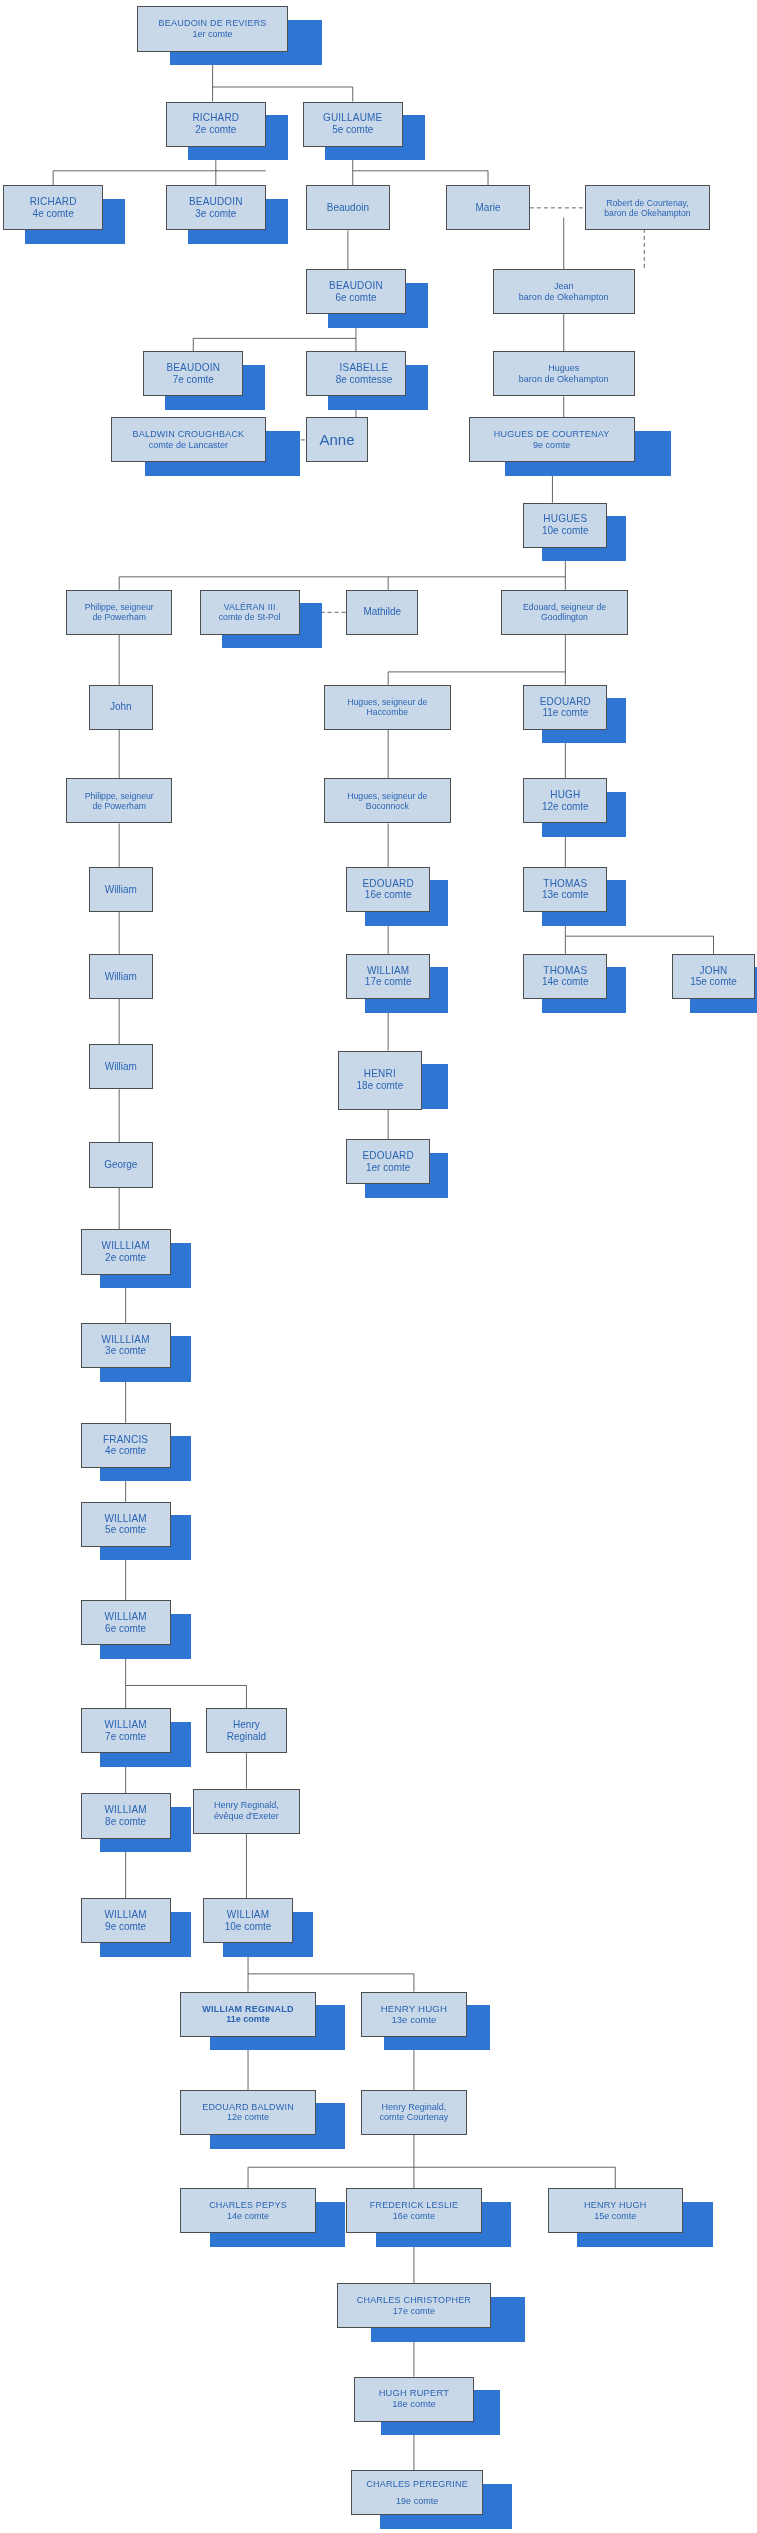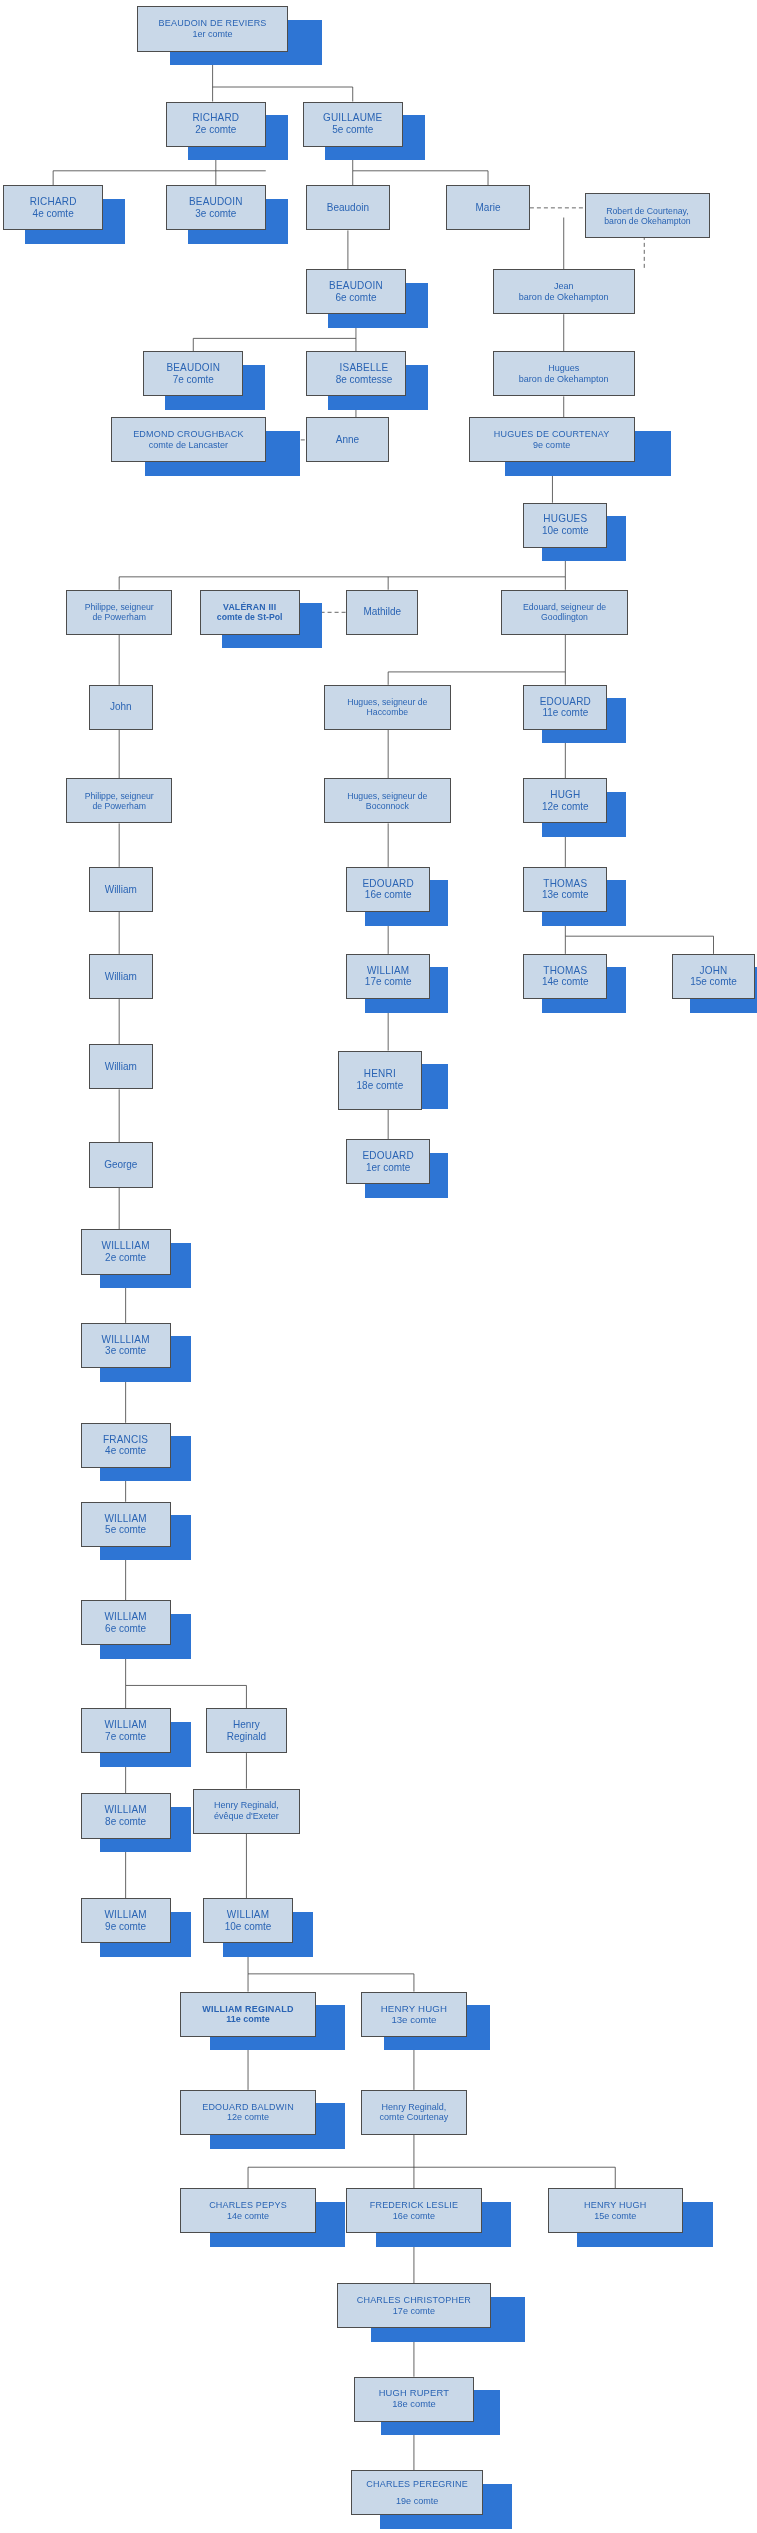--- a/index.html
+++ b/index.html
@@ -116,21 +116,21 @@
       <div class="node caps" style="left: 165.896px; top: 185.302px; width: 99.8596px; height: 45.117px; font-size: 9.99px;">
         <span class="l1">BEAUDOIN</span>
         <span class="l2">3e comte</span>
       </div>
       <div class="node" style="left: 306.021px; top: 185.302px; width: 83.7532px; height: 45.117px; font-size: 9.99px;">
         <span class="l1">Beaudoin</span>
       </div>
       <div class="node" style="left: 446.147px; top: 185.302px; width: 83.7532px; height: 45.117px; font-size: 9.99px;">
         <span class="l1">Marie</span>
       </div>
-      <div class="node" style="left: 584.662px; top: 185.302px; width: 125.63px; height: 45.117px; font-size: 8.7px; margin-top: 8px;">
+      <div class="node" style="left: 584.662px; top: 185.302px; width: 125.63px; height: 45.117px; font-size: 8.7px;">
         <span class="l1">Robert de Courtenay,</span>
         <span class="l2">baron de Okehampton</span>
       </div>
       <div class="shadow" style="left: 327.99px; top: 282.626px; width: 99.8596px; height: 45.117px;"></div>
       <div class="node caps" style="left: 306.021px; top: 269.091px; width: 99.8596px; height: 45.117px; font-size: 9.99px;">
         <span class="l1">BEAUDOIN</span>
         <span class="l2">6e comte</span>
       </div>
       <div class="node" style="left: 492.855px; top: 269.091px; width: 141.736px; height: 45.117px; font-size: 9.02px;">
         <span class="l1">Jean</span>
@@ -145,42 +145,42 @@
       <div class="node caps" style="left: 306.021px; top: 351.268px; width: 99.8596px; height: 45.117px; font-size: 9.99px; padding-left: 16px;">
         <span class="l1">ISABELLE</span>
         <span class="l2">8e comtesse</span>
       </div>
       <div class="node" style="left: 492.855px; top: 351.268px; width: 141.736px; height: 45.117px; font-size: 9.02px;">
         <span class="l1">Hugues</span>
         <span class="l2">baron de Okehampton</span>
       </div>
       <div class="shadow" style="left: 145.151px; top: 430.868px; width: 154.621px; height: 45.117px;"></div>
       <div class="node caps" style="left: 111.134px; top: 417.333px; width: 154.621px; height: 45.117px; font-size: 9.02px;">
-        <span class="l1">EDMOND CROUGHBACK</span>
+        <span class="l1">BALDWIN CROUGHBACK</span>
         <span class="l2">comte de Lancaster</span>
       </div>
-      <div class="node" style="left: 306.021px; top: 417.333px; width: 83px; height: 45.117px; font-size: 10px;">
+      <div class="node" style="left: 306.021px; top: 417.333px; width: 62px; height: 45.117px; font-size: 15px;">
         <span class="l1">Anne</span>
       </div>
       <div class="shadow" style="left: 505.193px; top: 430.868px; width: 165.896px; height: 45.117px;"></div>
       <div class="node caps" style="left: 468.696px; top: 417.333px; width: 165.896px; height: 45.117px; font-size: 9.02px;">
         <span class="l1">HUGUES DE COURTENAY</span>
         <span class="l2">9e comte</span>
       </div>
       <div class="shadow" style="left: 541.883px; top: 516.268px; width: 83.7532px; height: 45.117px;"></div>
       <div class="node caps" style="left: 523.457px; top: 502.733px; width: 83.7532px; height: 45.117px; font-size: 9.99px;">
         <span class="l1">HUGUES</span>
         <span class="l2">10e comte</span>
       </div>
       <div class="node" style="left: 66.0362px; top: 589.744px; width: 106.302px; height: 45.117px; font-size: 8.7px;">
         <span class="l1">Philippe, seigneur</span>
         <span class="l2">de Powerham</span>
       </div>
       <div class="shadow" style="left: 221.688px; top: 603.279px; width: 99.8596px; height: 45.117px;"></div>
-      <div class="node caps" style="left: 199.719px; top: 589.744px; width: 99.8596px; height: 45.117px; font-size: 8.7px; font-weight: bold;">
+      <div class="node caps" style="left: 199.719px; top: 589.744px; width: 99.8596px; height: 45.117px; font-size: 8.7px;">
         <span class="l1">VALÉRAN III</span>
         <span class="l2">comte de St-Pol</span>
       </div>
       <div class="node" style="left: 346.287px; top: 589.744px; width: 72px; height: 45.117px; font-size: 9.99px;">
         <span class="l1">Mathilde</span>
       </div>
       <div class="node" style="left: 500.909px; top: 589.744px; width: 127.24px; height: 45.117px; font-size: 8.7px; align-items: center;">
         <span class="l1">Edouard, seigneur de</span>
         <span class="l2">Goodlington</span>
       </div>

